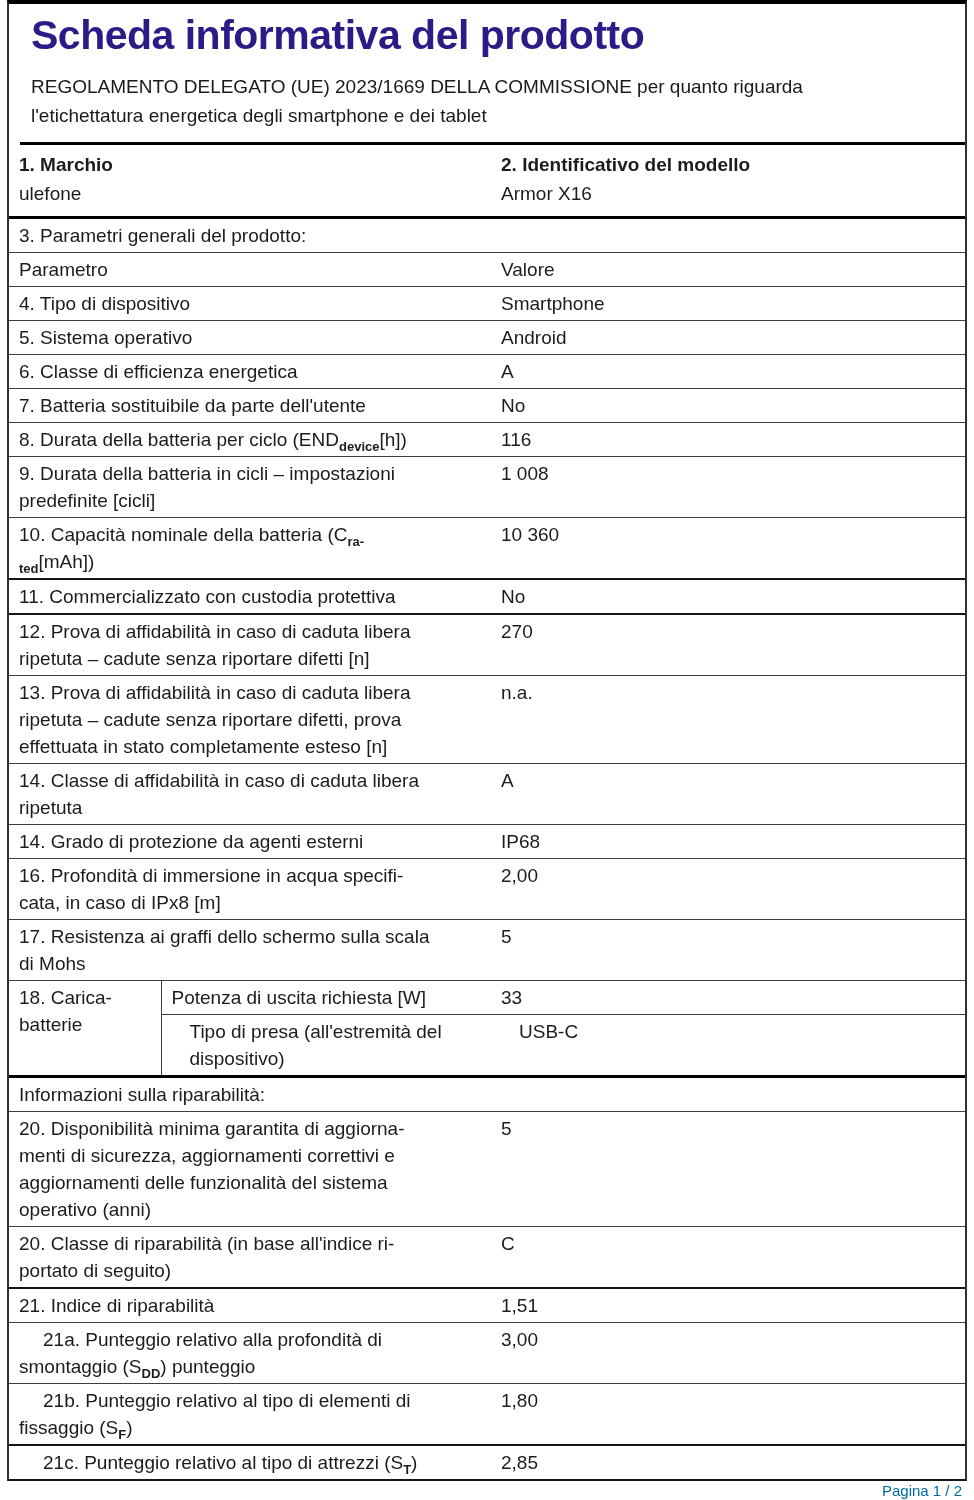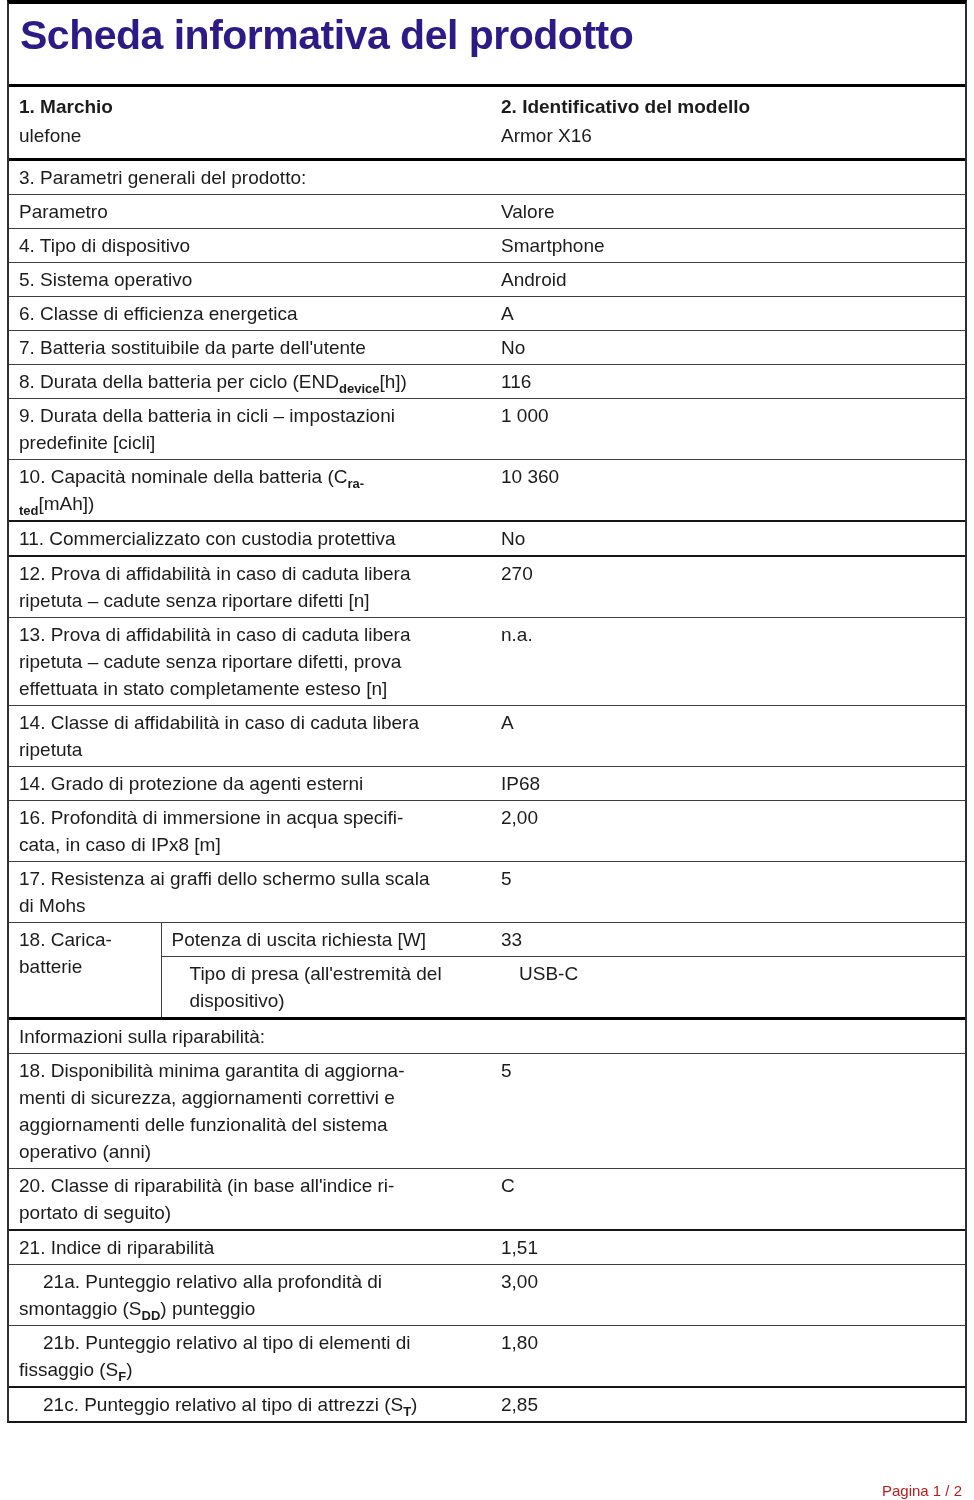--- a/index.html
+++ b/index.html
@@ -9,21 +9,21 @@
     color: #1c1c1c;
     position: relative;
   }
   .page { padding: 0 7px; box-sizing: border-box; height: 1500px; position: relative; }
   .doc {
     border: 2px solid #2f2f2f;
     border-top: 4px solid #000;
     border-bottom: 2.5px solid #161616;
     background: #fff;
   }
-  header { padding: 4px 12px 12px 11px; border-bottom: 3px solid #000; }
+  header { padding: 4px 12px 12px 11px; border-bottom: 3px solid #000; margin-left: 11px; }
   h1 {
     margin: 2px 0 12px 0;
     font-size: 41px;
     line-height: 50px;
     font-weight: 700;
     color: #2e1a87;
     letter-spacing: -0.5px;
   }
   .reg {
     margin: 0;
@@ -53,30 +53,32 @@
   tr.row-thick td { border-top: 2.5px solid #161616; }
   td.charger-mid { border-left: 1.5px solid #3f3f3f; }
   tr.charger-sub td { border-top: 1.5px solid #3f3f3f; padding-left: 28px; }
   td.indent { text-indent: 24px; }
   sub { font-size: 13px; line-height: 0; font-weight: bold; }
   .footer {
     position: absolute;
     right: 12px;
     bottom: 1px;
     font-size: 15px;
-    color: #b91c1c;
+    color: #0369a1;
   }
 </style>
 </head>
 <body>
 
 <div class="page">
   <div class="doc">
     <header>
       <h1>Scheda informativa del prodotto</h1>
+      <p class="reg">REGOLAMENTO DELEGATO (UE) 2023/1669 DELLA COMMISSIONE per quanto riguarda
+l'etichettatura energetica degli smartphone e dei tablet</p>
     </header>
     <table>
       <colgroup>
         <col style="width:152px">
         <col style="width:330px">
         <col>
       </colgroup>
       <tbody>
           <tr class="row-identity">
             <td colspan="2"><div class="cell-label">1. Marchio</div><div class="cell-value">ulefone</div></td>
@@ -105,21 +107,21 @@
             <td colspan="2">7. Batteria sostituibile da parte dell'utente</td>
             <td>No</td>
           </tr>
           <tr>
             <td colspan="2">8. Durata della batteria per ciclo (END<sub>device</sub>[h])</td>
             <td>116</td>
           </tr>
           <tr>
             <td colspan="2">9. Durata della batteria in cicli – impostazioni
 predefinite [cicli]</td>
-            <td>1 000</td>
+            <td>1 008</td>
           </tr>
           <tr>
             <td colspan="2">10. Capacità nominale della batteria (C<sub>ra-</sub>
 <sub>ted</sub>[mAh])</td>
             <td>10 360</td>
           </tr>
           <tr class="row-thick">
             <td colspan="2">11. Commercializzato con custodia protettiva</td>
             <td>No</td>
           </tr>
@@ -161,21 +163,21 @@
           </tr>
           <tr class="charger-sub">
             <td class="charger-mid">Tipo di presa (all'estremità del
 dispositivo)</td>
             <td>USB-C</td>
           </tr>
           <tr class="row-section">
             <td colspan="3">Informazioni sulla riparabilità:</td>
           </tr>
           <tr>
-            <td colspan="2">18. Disponibilità minima garantita di aggiorna-
+            <td colspan="2">20. Disponibilità minima garantita di aggiorna-
 menti di sicurezza, aggiornamenti correttivi e
 aggiornamenti delle funzionalità del sistema
 operativo (anni)</td>
             <td>5</td>
           </tr>
           <tr>
             <td colspan="2">20. Classe di riparabilità (in base all'indice ri-
 portato di seguito)</td>
             <td>C</td>
           </tr>

